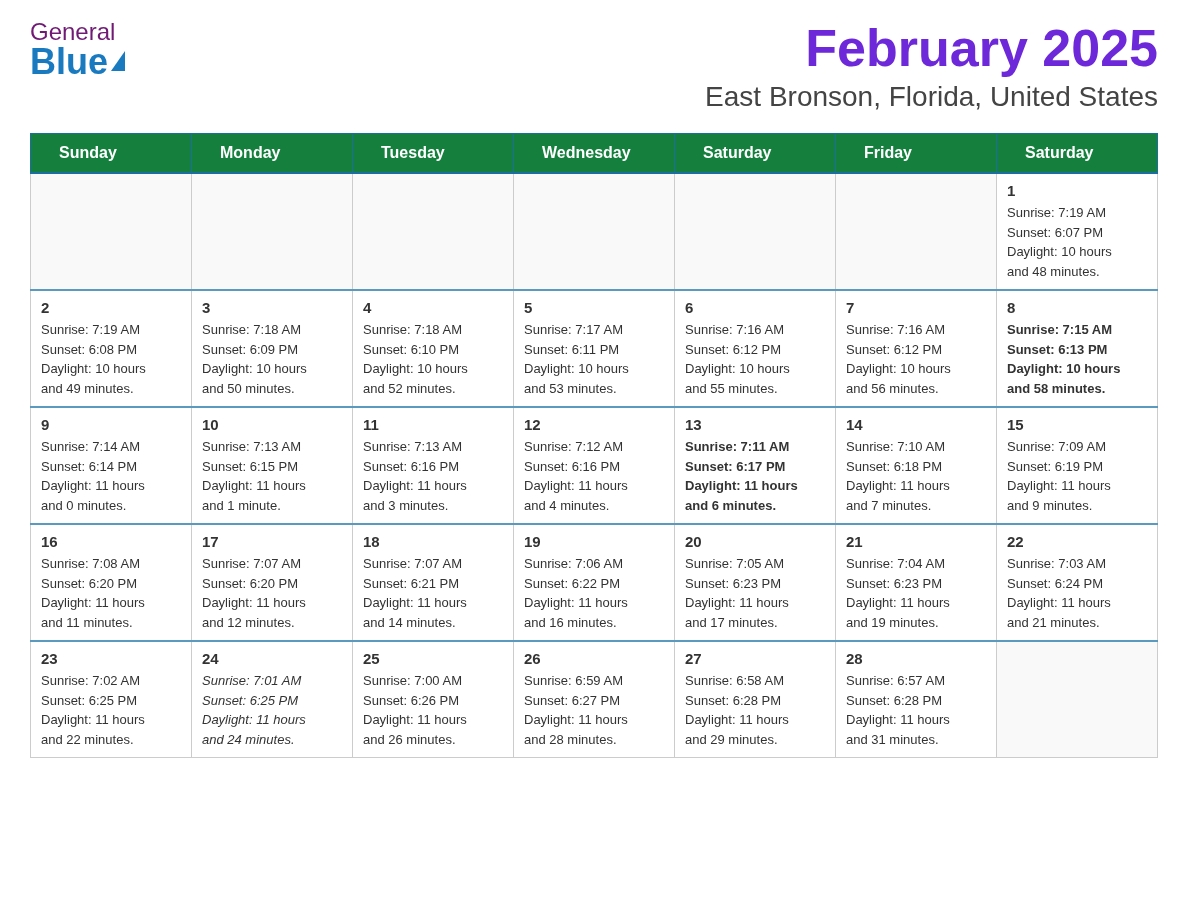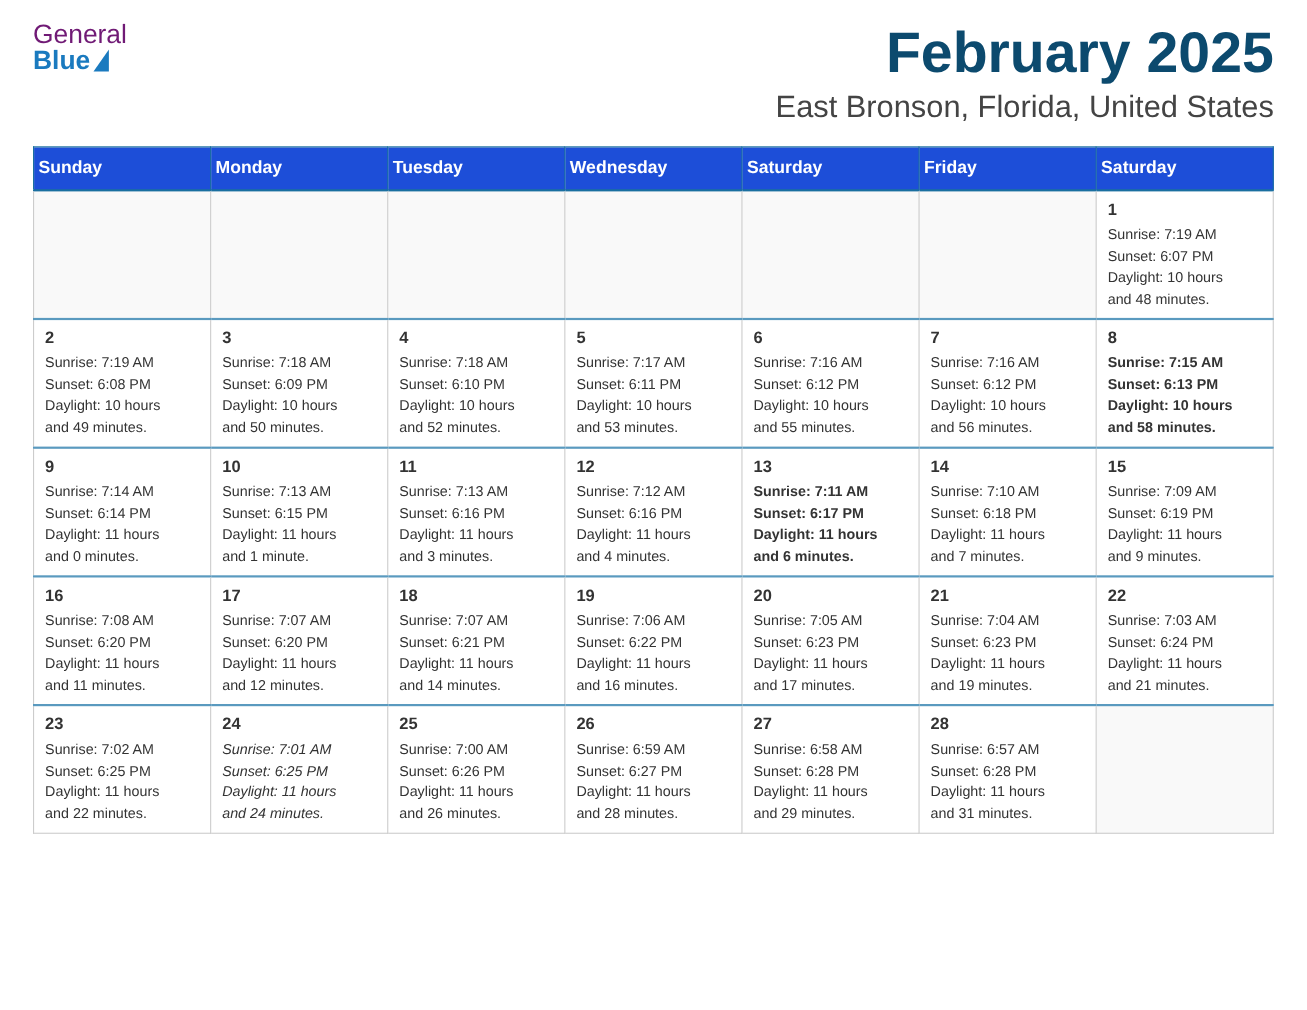--- a/index.html
+++ b/index.html
@@ -22,21 +22,21 @@
       flex-direction: column;
       align-items: flex-start;
     }
     .logo-general {
       font-size: 24px;
       font-weight: normal;
       color: #701a75;
       line-height: 1;
     }
     .logo-blue {
-      font-size: 24px;
+      font-size: 36px;
       font-weight: bold;
       color: #1a7abf;
       display: flex;
       align-items: center;
       line-height: 1;
     }
     .logo-triangle {
       width: 0;
       height: 0;
       border-left: 14px solid transparent;
@@ -44,38 +44,38 @@
       border-bottom: 20px solid #1a7abf;
       margin-left: 3px;
       margin-bottom: 2px;
     }
     .title-area {
       text-align: right;
     }
     .month-title {
       font-size: 52px;
       font-weight: bold;
-      color: #0c4a6e;
+      color: #6d28d9;
       line-height: 1.1;
     }
     .location {
       font-size: 28px;
       color: #444;
       margin-top: 4px;
     }
     .calendar {
       width: 100%;
       border-collapse: collapse;
     }
     .calendar th {
-      background-color: #1d4ed8;
+      background-color: #15803d;
       color: #fff;
       font-size: 16px;
       font-weight: bold;
-      padding: 10px 4px;
+      padding: 10px 28px;
       text-align: left;
       border: 1px solid #1a6fa0;
     }
     .calendar td {
       border: 1px solid #ccc;
       vertical-align: top;
       padding: 8px 10px;
       width: 14.28%;
       min-height: 100px;
       font-size: 13px;

